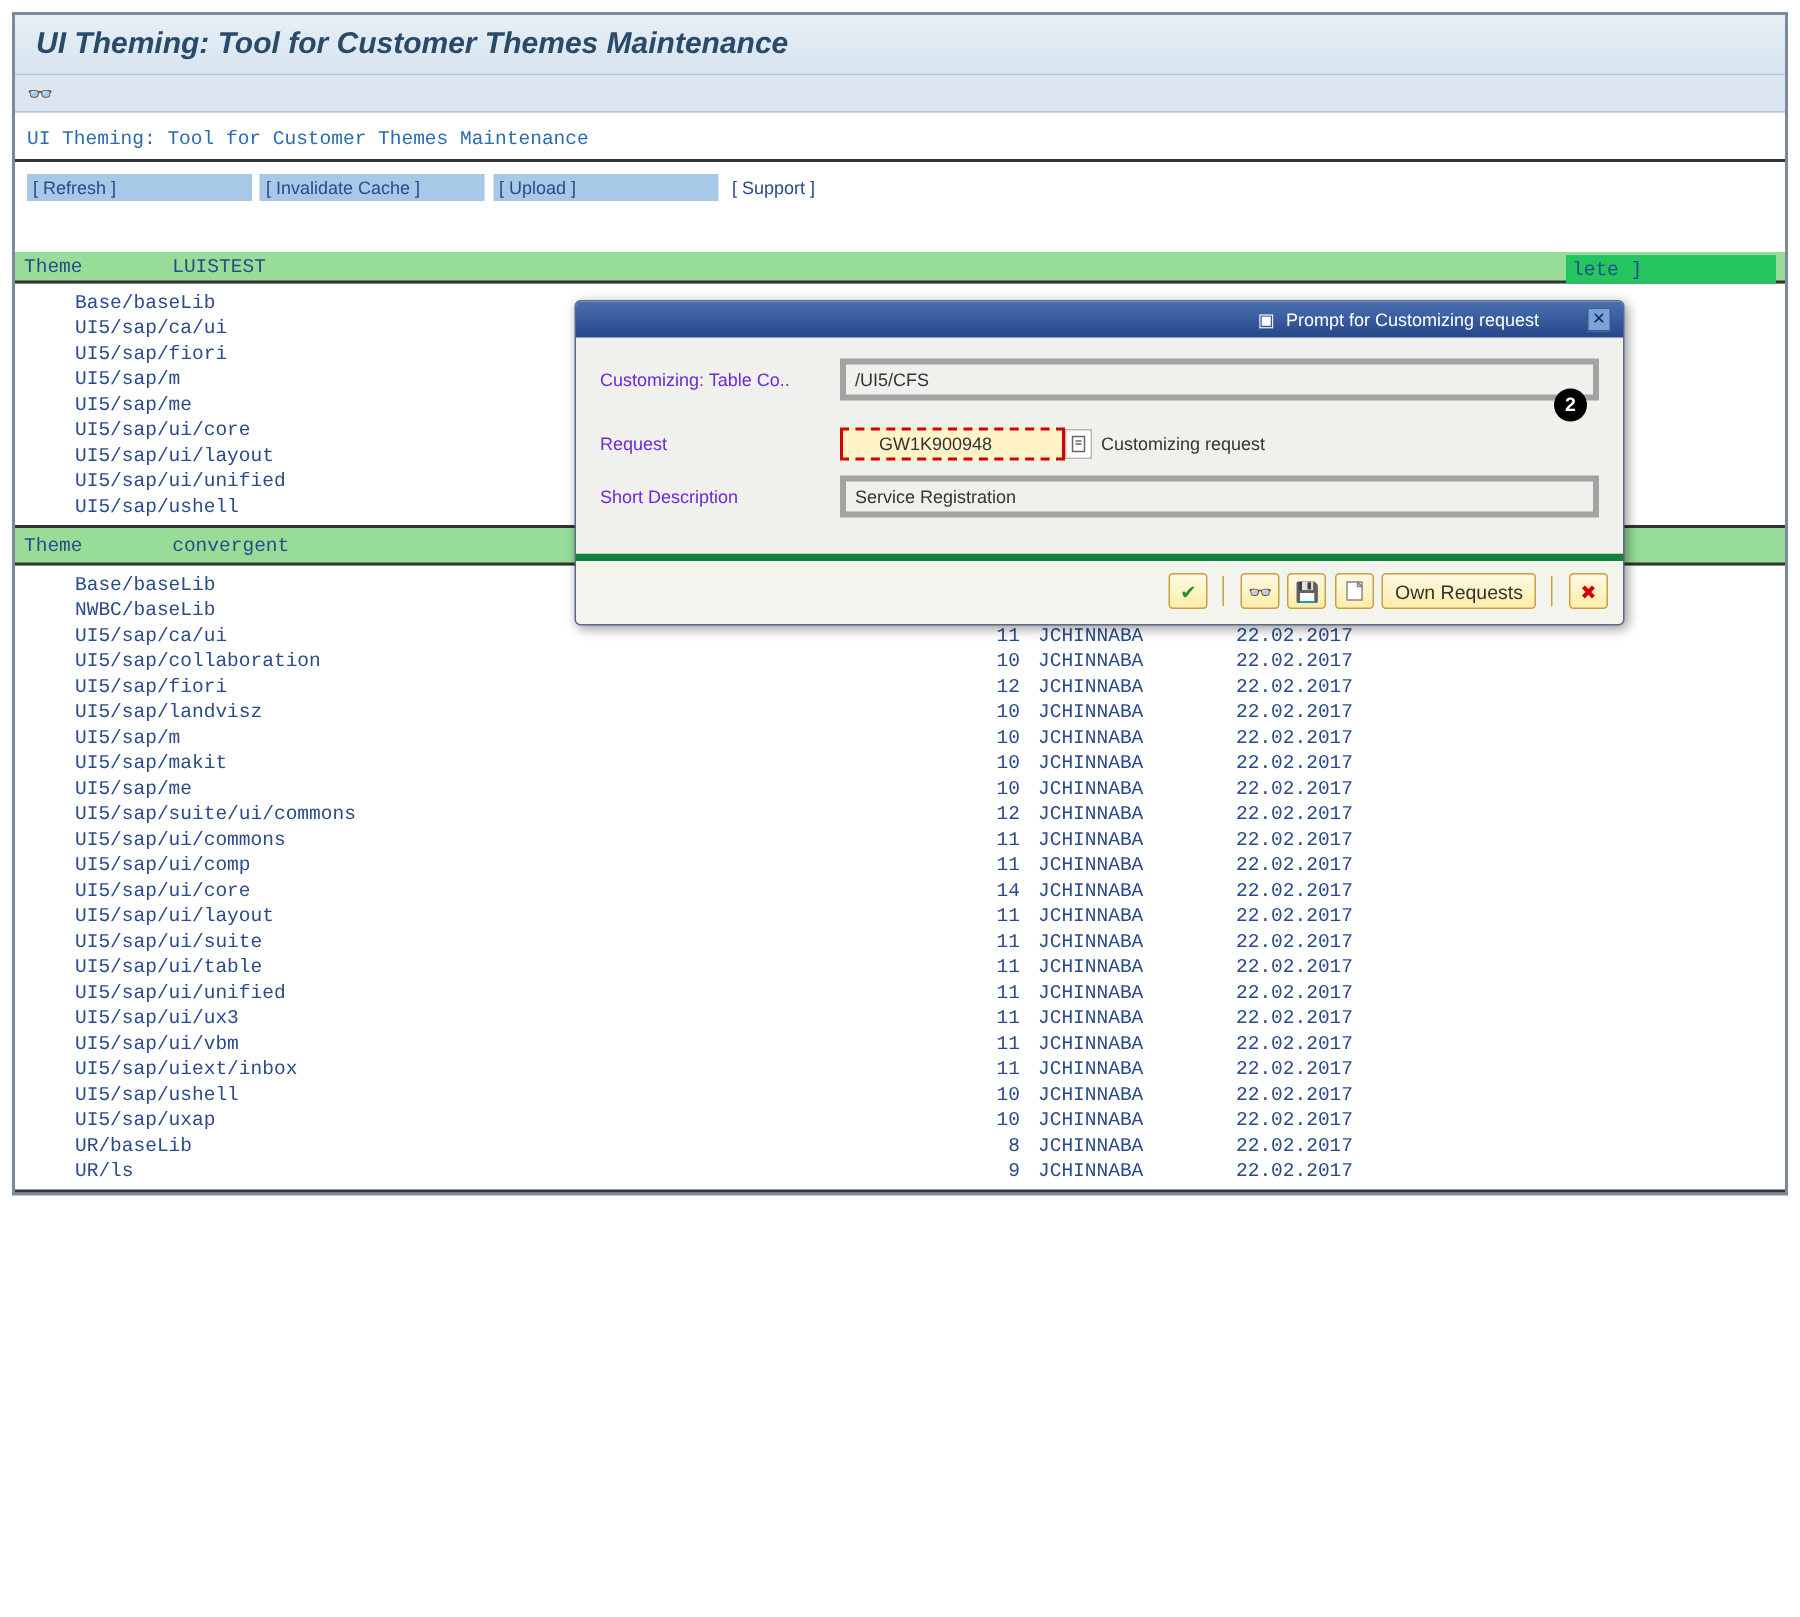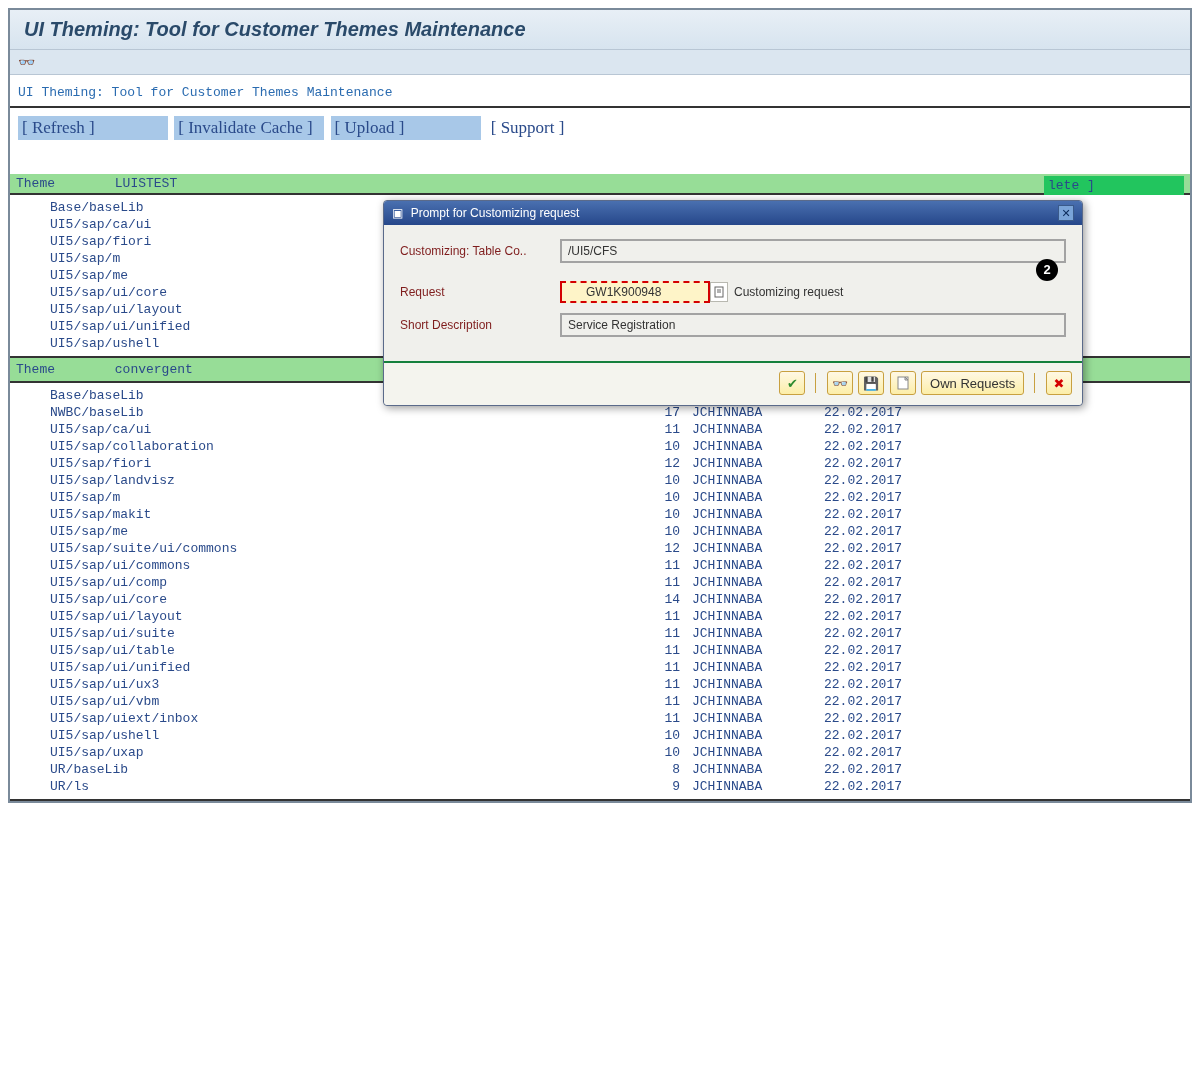--- a/index.html
+++ b/index.html
@@ -3,21 +3,21 @@
 <meta charset="utf-8">
 <style>
   * { box-sizing: border-box; }
   body { margin:0; padding:8px; background:#fff; font-family: Arial, sans-serif; font-size:13px; color:#333; }
   .frame { border:2px solid #7a8a9a; width:1184px; background:#fff; }
   .title-bar { background:linear-gradient(#e8eff6,#d7e4ef); padding:8px 14px; border-bottom:1px solid #b8c6d4; }
   .title-bar h1 { margin:0; font-size:20px; font-style:italic; color:#2a4a6a; font-weight:bold; }
   .toolbar-strip { padding:4px 8px; border-bottom:1px solid #b8c6d4; background:#dbe6f0; }
   .glasses-icon { display:inline-block; font-size:14px; cursor:pointer; }
   .subtitle { padding:10px 8px 6px; font-family:"Courier New",monospace; font-size:13px; color:#2a6bb0; border-bottom:2px solid #333; }
-  .action-row { padding:8px 8px 4px; font-family:Liberation Serif, serif; font-size:17px; }
+  .action-row { padding:8px 8px 4px; font-family:Liberation Sans, sans-serif; font-size:12px; }
   .btn { display:inline-block; background:#a8c8e8; padding:2px 4px; margin-right:2px; color:#2a4a8a; cursor:pointer; min-width:150px; }
   .btn-plain { background:transparent; color:#2a4a8a; display:inline-block; padding:2px 4px; min-width:150px; cursor:pointer; }
   .theme-header { background:#97dd97; padding:2px 6px; font-family:"Courier New",monospace; font-size:13px; color:#2a4a8a; border-bottom:2px solid #333; position:relative; }
   .theme-header .theme-label { display:inline-block; width:80px; }
   .theme-header .theme-name { display:inline-block; width:260px;margin-left:11px; }
   .theme-actions { display:inline-block; }
   .act { display:inline-block; padding:2px 4px; min-width:170px; color:#2a4a8a; cursor:pointer; font-family:"Courier New",monospace; }
   .act-blue { background:#a8c8e8; }
   .act-red  { background:#22c55e; }
   .act-plain{ background:transparent; }
@@ -25,31 +25,31 @@
   .file-row { padding:1px 0; }
   .file-row .path { display:inline-block; width:580px; }
   .file-row .cnt  { display:inline-block; width:50px; text-align:right; }
   .file-row .user { display:inline-block; width:120px; padding-left:12px; }
   .file-row .date { display:inline-block; width:120px; padding-left:24px; }
   .highlight-box { position:absolute; border:4px solid #000; pointer-events:none; }
   .callout { position:absolute; width:22px; height:22px; border-radius:50%; background:#000; color:#fff; font-weight:bold; text-align:center; line-height:22px; font-size:13px; }
 
   
   .dialog { position:absolute; left:373px; top:190px; width:700px; background:#f0f0ec; border:1px solid #5a6a8a; border-radius:4px; box-shadow:2px 2px 8px rgba(0,0,0,.4); font-family:Arial,sans-serif; font-size:12px; }
-  .dlg-title { background:linear-gradient(#4a70b0,#26478a); color:#fff; padding:4px 8px; border-radius:3px 3px 0 0; display:flex; align-items:center; justify-content:space-between;gap:32px; }
+  .dlg-title { background:linear-gradient(#4a70b0,#26478a); color:#fff; padding:4px 8px; border-radius:3px 3px 0 0; display:flex; align-items:center; justify-content:flex-end;gap:32px; }
   .dlg-title .dlg-icon { margin-right:4px; }
   .dlg-close { width:16px; height:16px; background:#7aa4d8; border:1px solid #3a5a8a; color:#0a2a5a; text-align:center; line-height:14px; font-size:11px; cursor:pointer; }
   .dlg-body { padding:14px 16px; }
   .dlg-row { display:flex; align-items:center; margin-bottom:10px; }
-  .dlg-lbl { width:160px; color:#7f1d1d; }
-  .dlg-field { background:#f0f0ec; border:2px solid #a3a3a3; padding:3px 6px; flex:1; color:#333; }
+  .dlg-lbl { width:160px; color:#6d28d9; }
+  .dlg-field { background:#f0f0ec; border:4px solid #a3a3a3; padding:3px 6px; flex:1; color:#333; }
   .dlg-req { background:#fef4c8; border:2px solid #d40000; border-style:dashed solid; padding:2px 24px; width:150px; color:#333; }
   .dlg-vh { width:18px; height:20px; border:1px solid #b8b8b0; background:#fff; margin-left:0; text-align:center; cursor:pointer; display:flex; align-items:center; justify-content:center; }
   .dlg-hint { margin-left:6px; color:#333; }
-  .dlg-btnbar { border-top:2px solid #15803d; padding:8px 10px 10px; text-align:right; background:#f4f4ee; border-radius:0 0 4px 4px; }
+  .dlg-btnbar { border-top:5px solid #15803d; padding:8px 10px 10px; text-align:right; background:#f4f4ee; border-radius:0 0 4px 4px; }
   .tb { display:inline-flex; align-items:center; justify-content:center; width:26px; height:24px; border:1px solid #c8a040; background:linear-gradient(#fff8e4,#fceea8); border-radius:3px; margin-left:2px; cursor:pointer; font-size:13px; vertical-align:middle; }
   .tb-wide { width:auto; padding:0 8px; color:#333; }
   .sep { display:inline-block; width:1px; height:20px; background:#c8a040; margin:0 6px; vertical-align:middle; }
   .spacer30 { height:30px; }
 </style>
 </head>
 <body>
 
 <div class="frame" style="position:relative;">
   <div class="title-bar">

